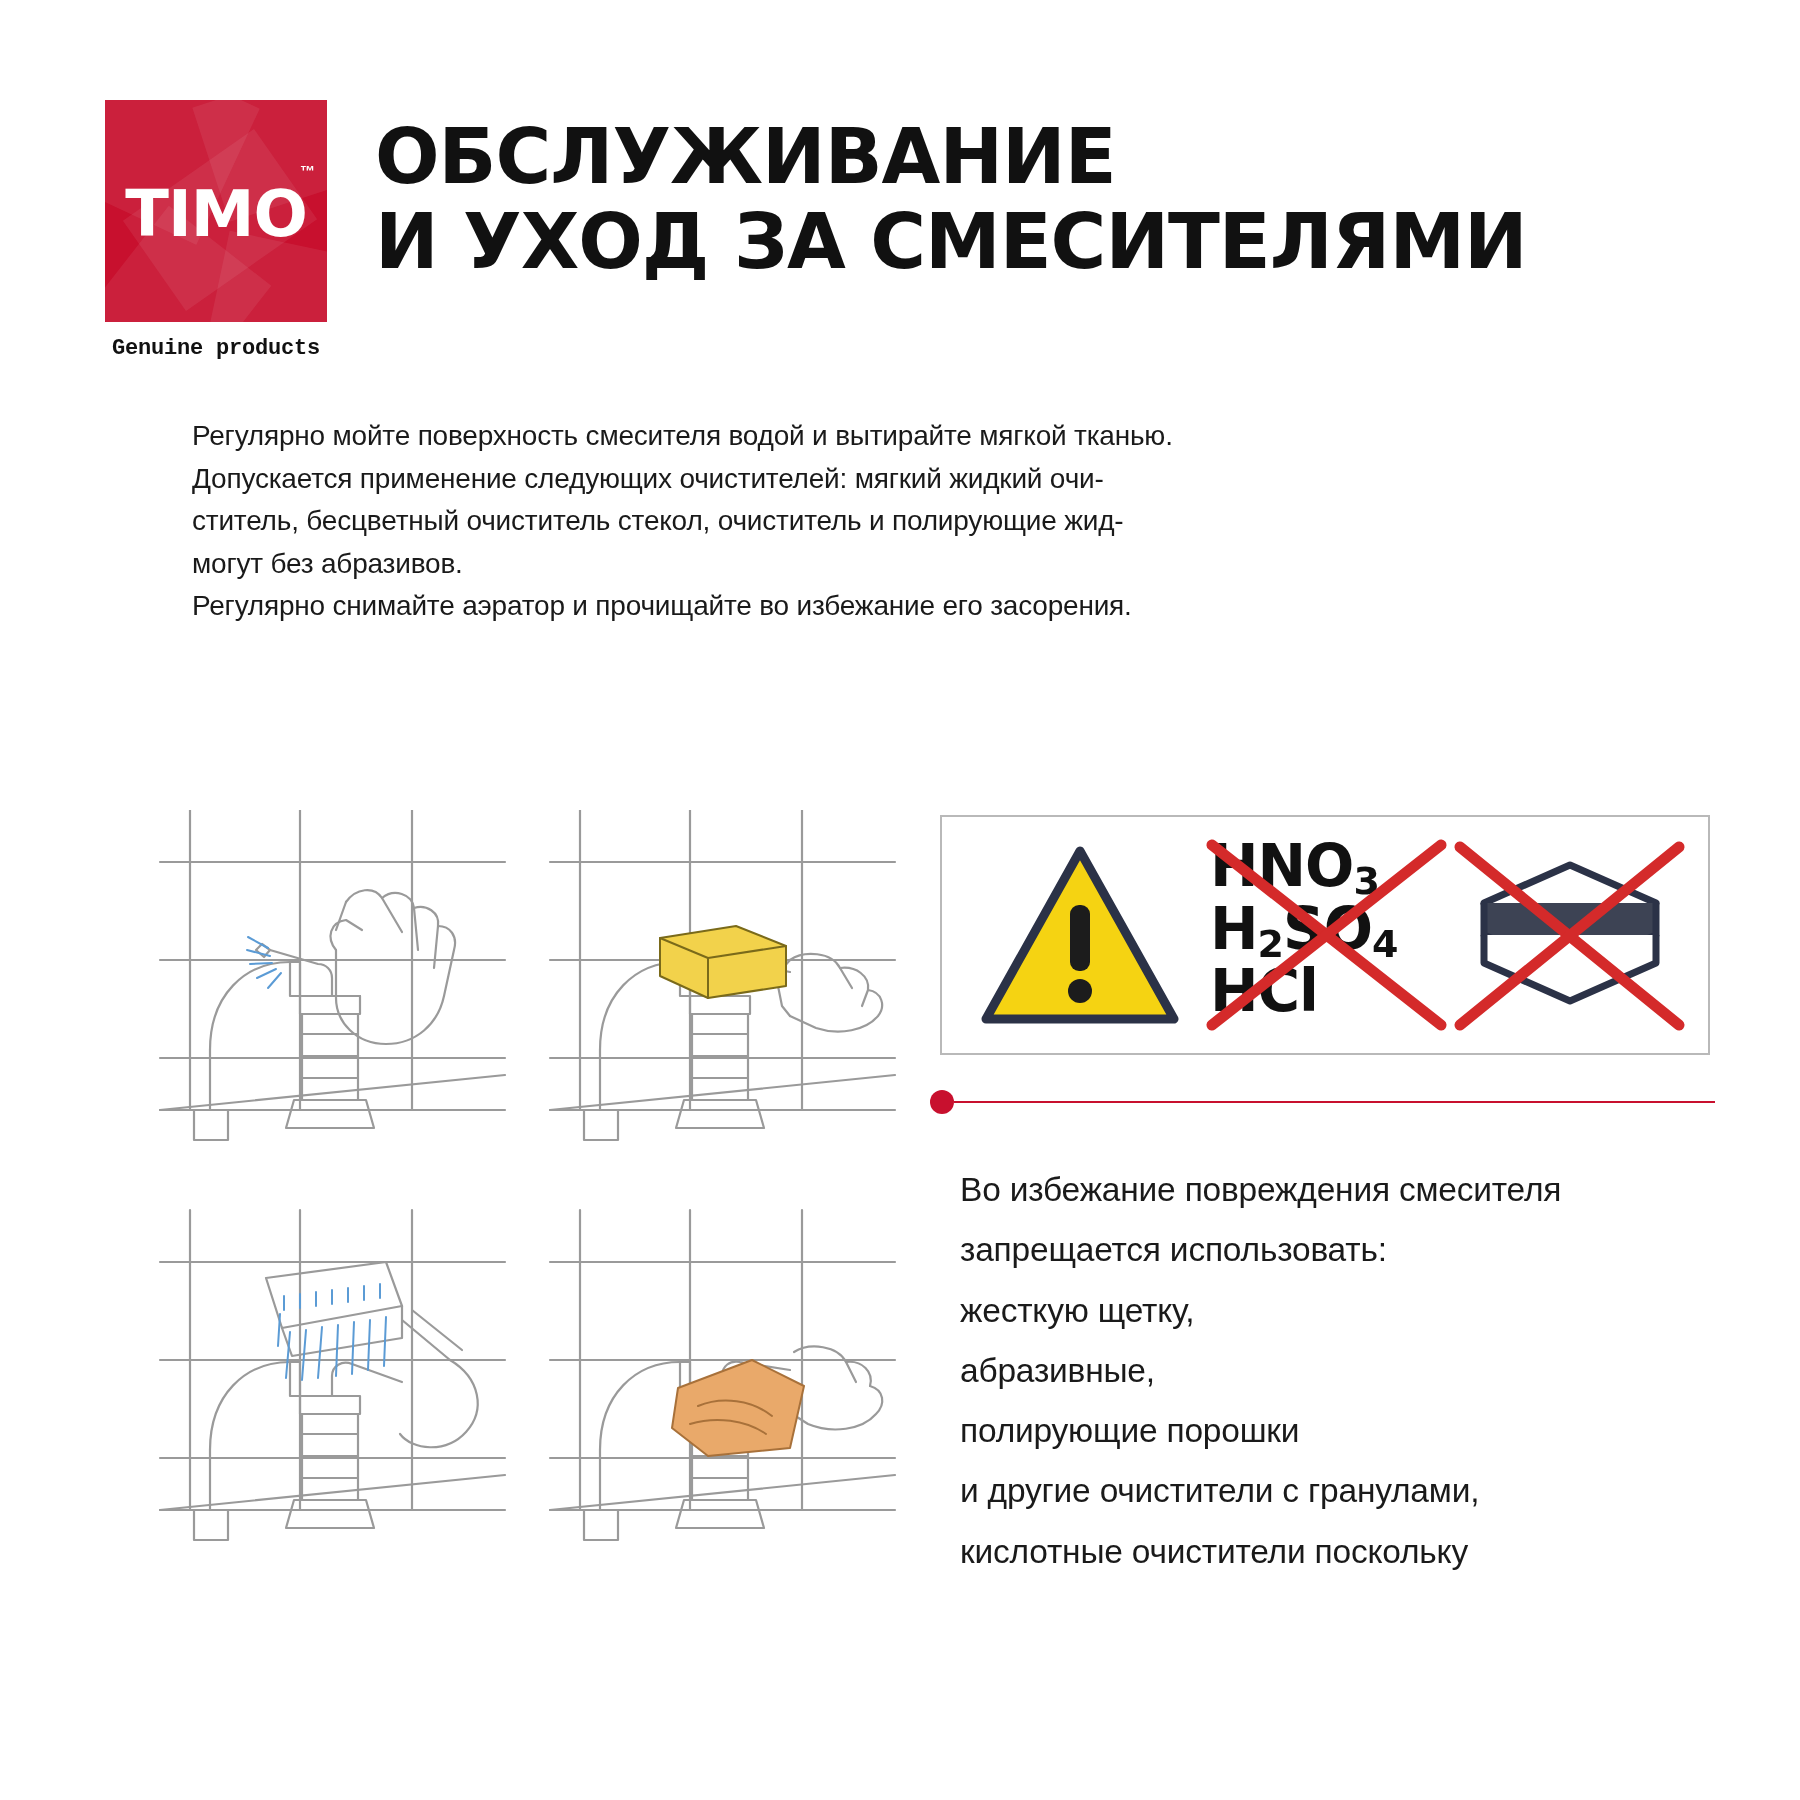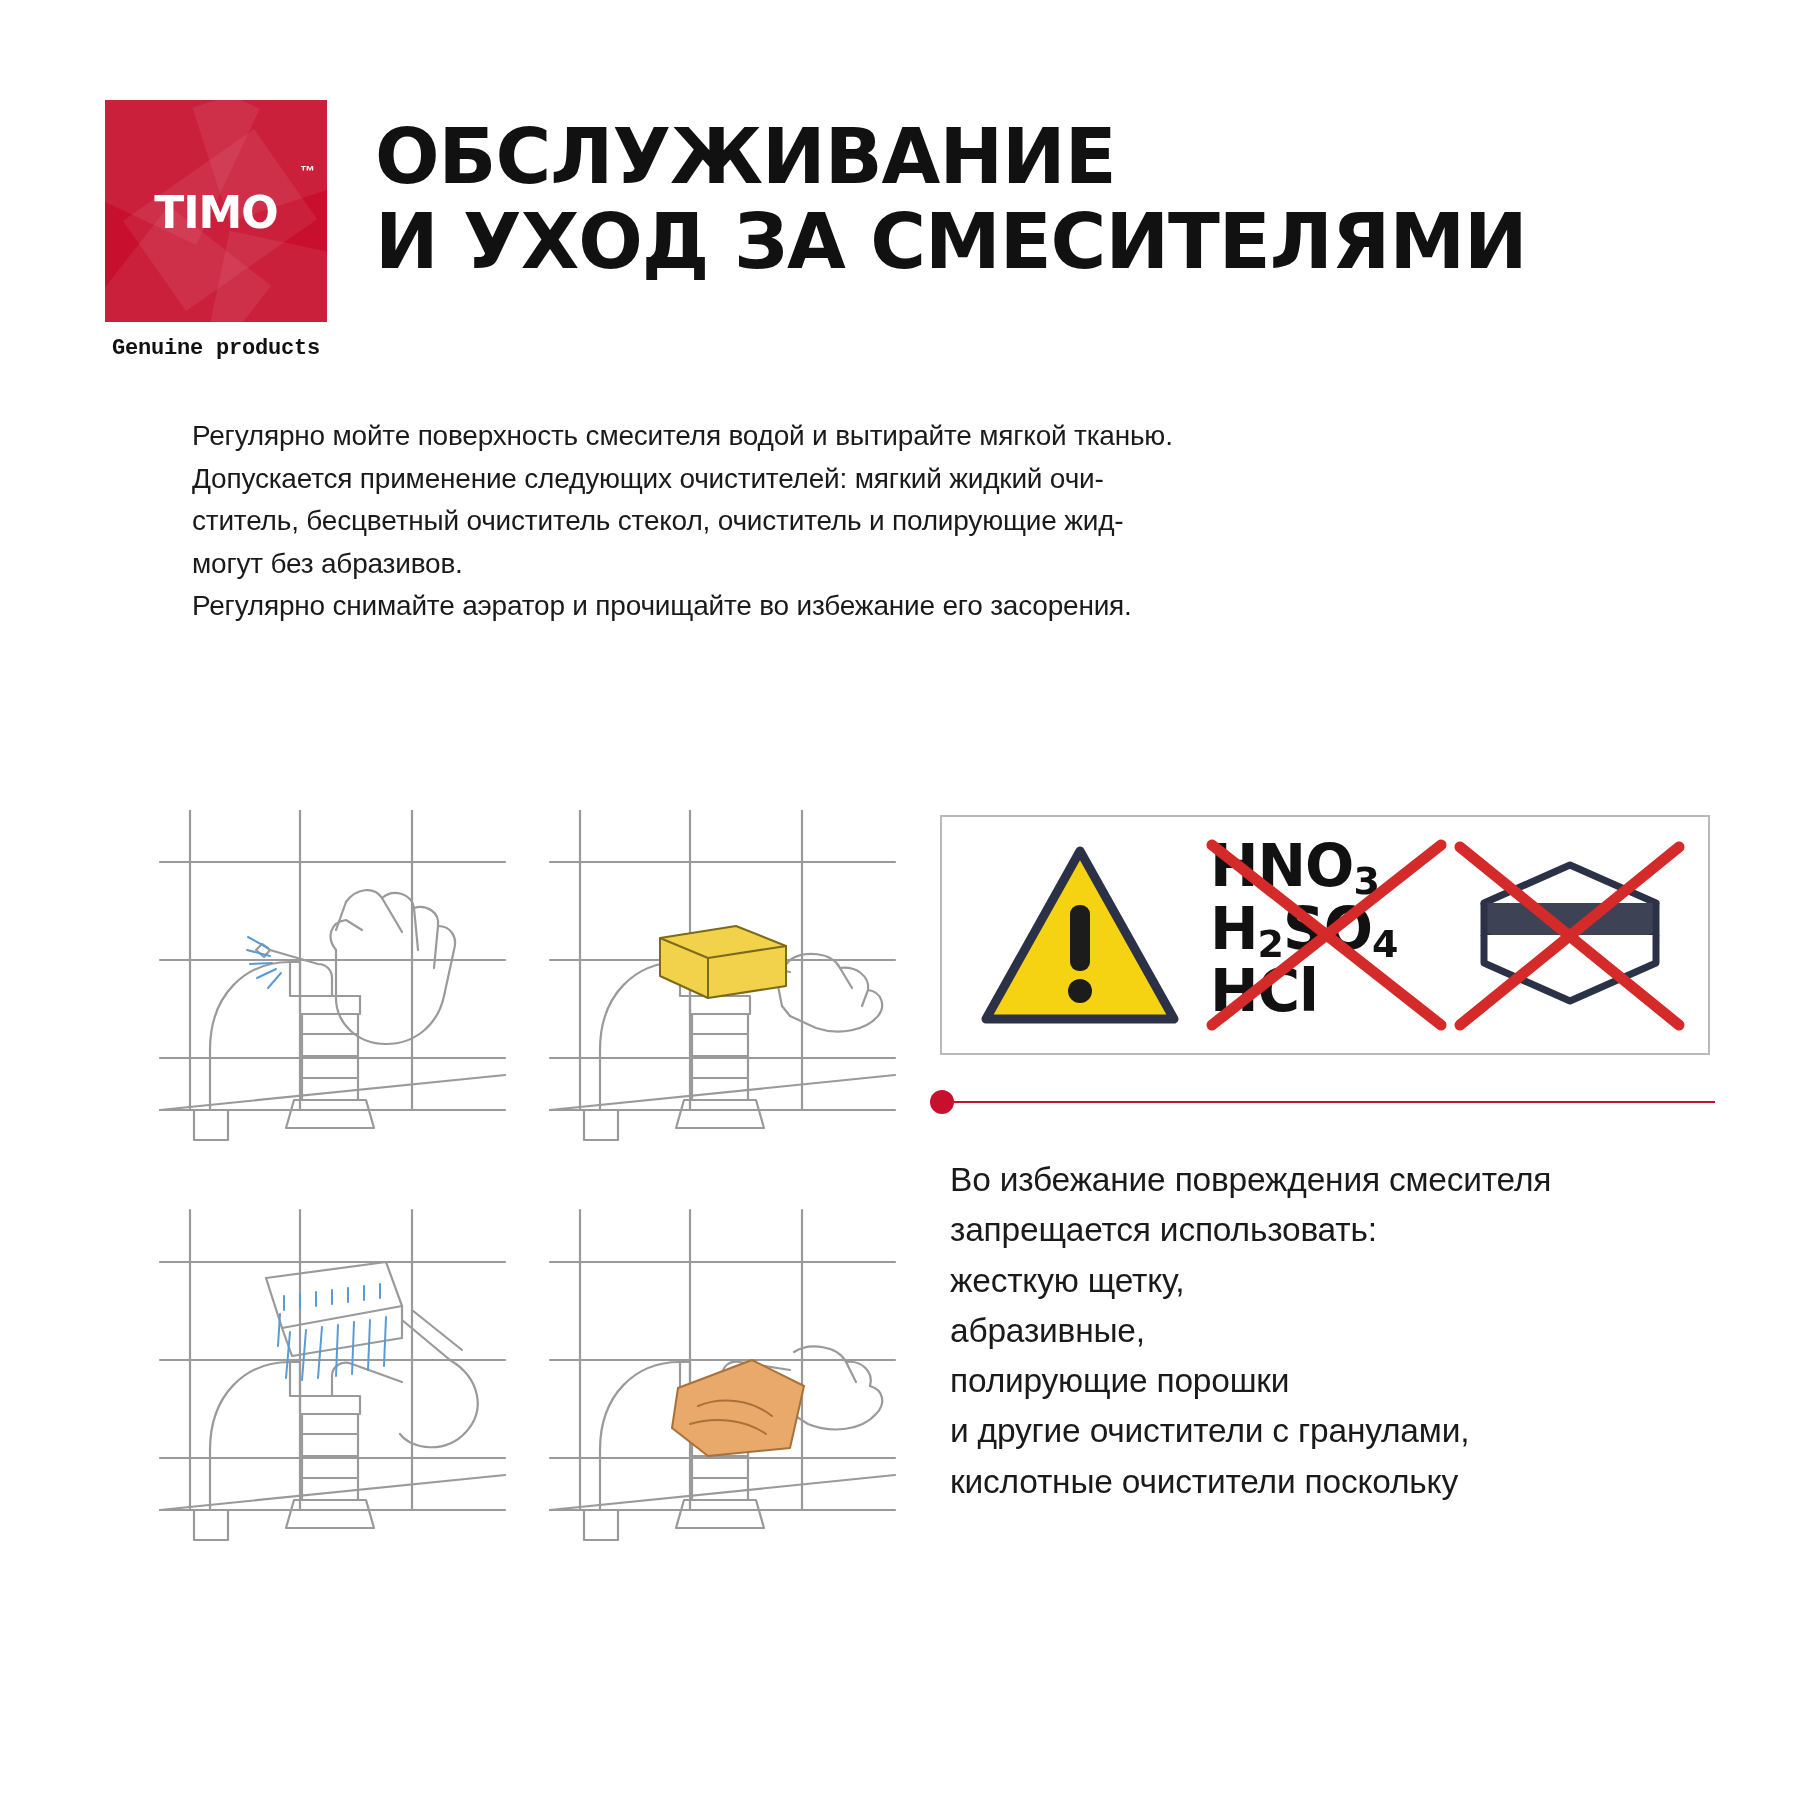--- a/index.html
+++ b/index.html
@@ -55,21 +55,21 @@
 
   .logo-word {
     position: absolute;
     left: 0; right: 0;
     top: 50%;
     transform: translateY(-46%);
     text-align: center;
     color: #ffffff;
     font-family: "DejaVu Sans", sans-serif;
     font-weight: bold;
-    font-size: 44px;
+    font-size: 64px;
     letter-spacing: -1px;
     line-height: 1;
   }
   .logo-tm {
     position: absolute;
     right: 12px;
     top: 62px;
     color: #ffffff;
     font-size: 15px;
     font-weight: bold;
@@ -205,21 +205,21 @@
   .prohib {
     position: absolute;
     left: 950px;
     top: 1155px;
     width: 760px;
     font-size: 33.5px;
     line-height: 1.50;
     color: #1a1a1a;
     letter-spacing: -0.2px;
   }
-  .prohib p { margin: 0; }
+  .prohib p { margin: 10px; }
 </style>
 </head>
 <body>
 
 <div class="page">
 
   <div class="header">
 
     <div class="logo-block">
       <div class="logo-square">

